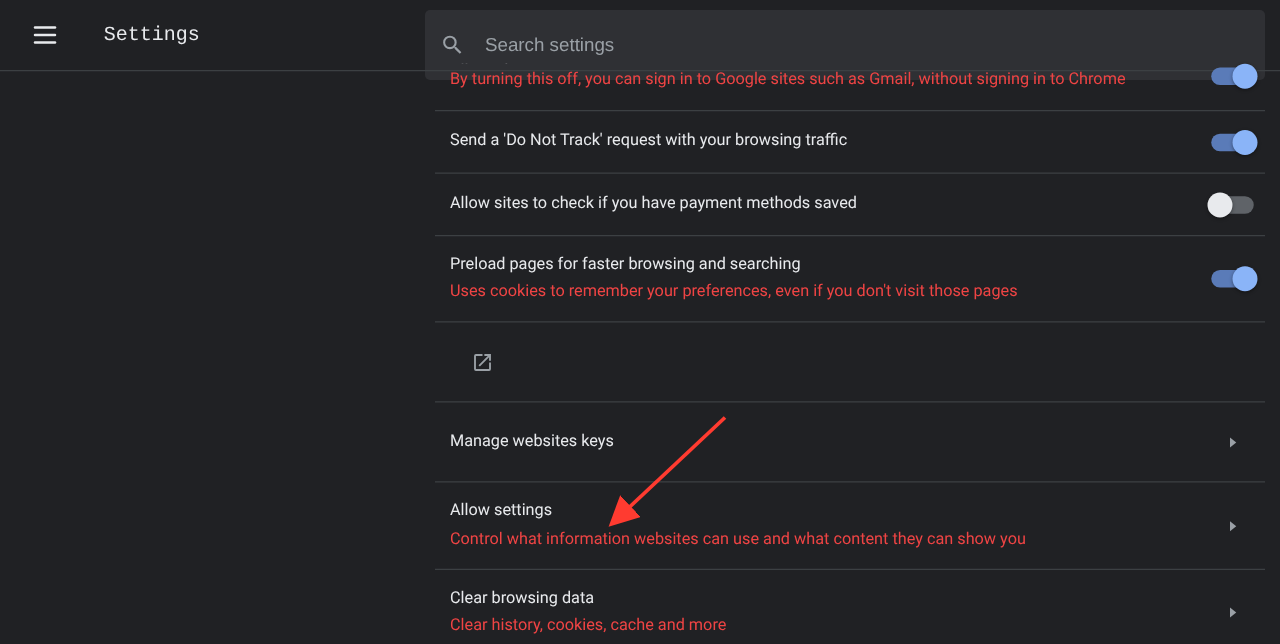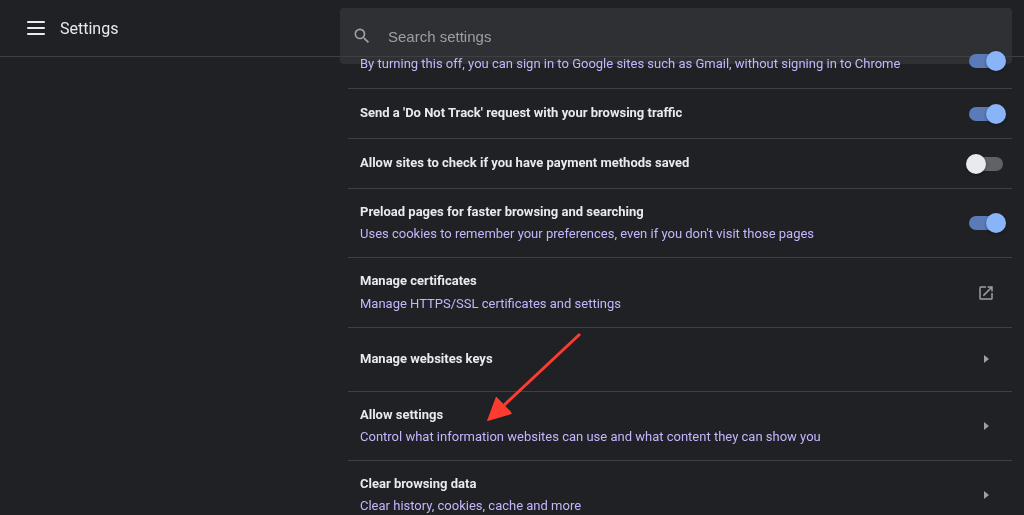--- a/index.html
+++ b/index.html
@@ -38,21 +38,22 @@
   .menu-icon span {
     display: block;
     height: 2px;
     background: #e8eaed;
     border-radius: 1px;
   }
   .app-title {
     font-size: 16px;
     font-weight: 400;
     color: #e8eaed;
-    margin-left: 0;
+    margin-left: 23px;
+    font-family: Liberation Mono, monospace;
   }
   .search-wrap {
     position: absolute;
     left: 340px;
     top: 8px;
     right: 12px;
     height: 56px;
     background: #2f3034;
     border-radius: 4px;
     display: flex;
@@ -97,26 +98,26 @@
     min-height: 64px;
   }
   .row:first-child { border-top: none; padding-top: 6px; }
   .row-text {
     flex: 1;
     padding-right: 16px;
   }
   .row-title {
     font-size: 13px;
     color: #e8eaed;
-    font-weight: 700;
+    font-weight: 400;
     line-height: 1.4;
   }
   .row-sub {
     font-size: 13px;
-    color: #c4b5fd;
+    color: #ef4444;
     margin-top: 4px;
     line-height: 1.4;
   }
   .row-trail {
     width: 52px;
     display: flex;
     align-items: center;
     justify-content: center;
     flex-shrink: 0;
   }
@@ -225,24 +226,20 @@
       <div class="row-sub">Uses cookies to remember your preferences, even if you don't visit those pages</div>
     </div>
     <div class="row-trail">
       <div class="toggle on">
           <div class="knob"></div>
         </div>
     </div>
   </div>
 
   <div class="row">
-    <div class="row-text">
-      <div class="row-title">Manage certificates</div>
-      <div class="row-sub">Manage HTTPS/SSL certificates and settings</div>
-    </div>
     <div class="row-trail">
       <svg class="open-ext" viewBox="0 0 24 24">
           <path d="M19 19H5V5h7V3H5a2 2 0 00-2 2v14a2 2 0 002 2h14a2 2 0 002-2v-7h-2v7zM14 3v2h3.59L7.76 14.83l1.41 1.41L19 6.41V10h2V3h-7z"></path>
         </svg>
     </div>
   </div>
 
   <div class="row">
     <div class="row-text">
       <div class="row-title">Manage websites keys</div>

